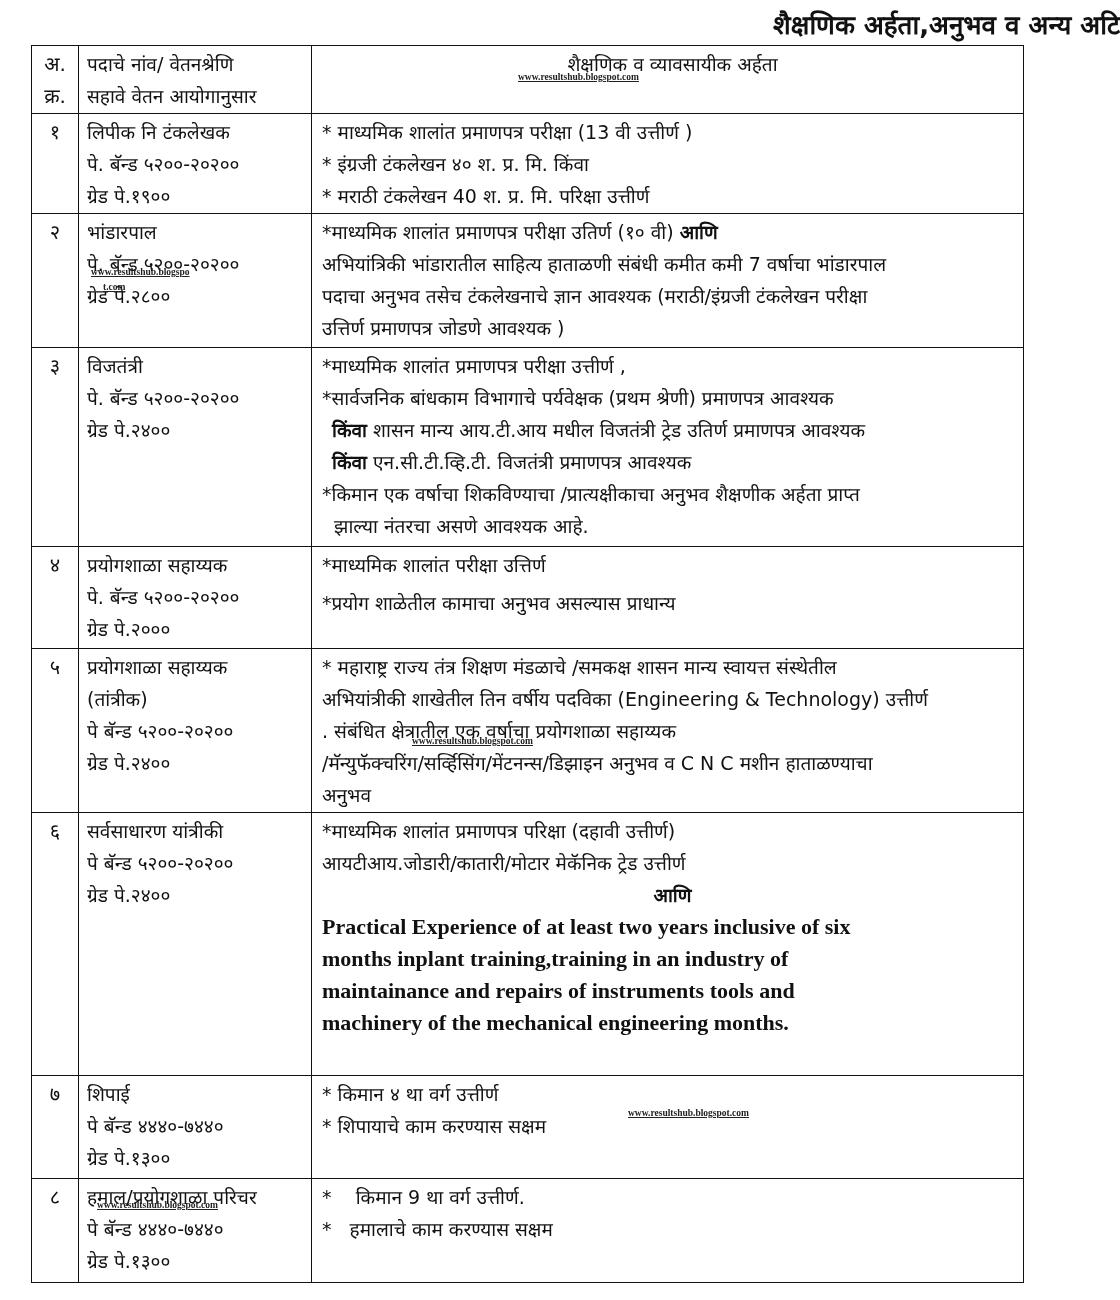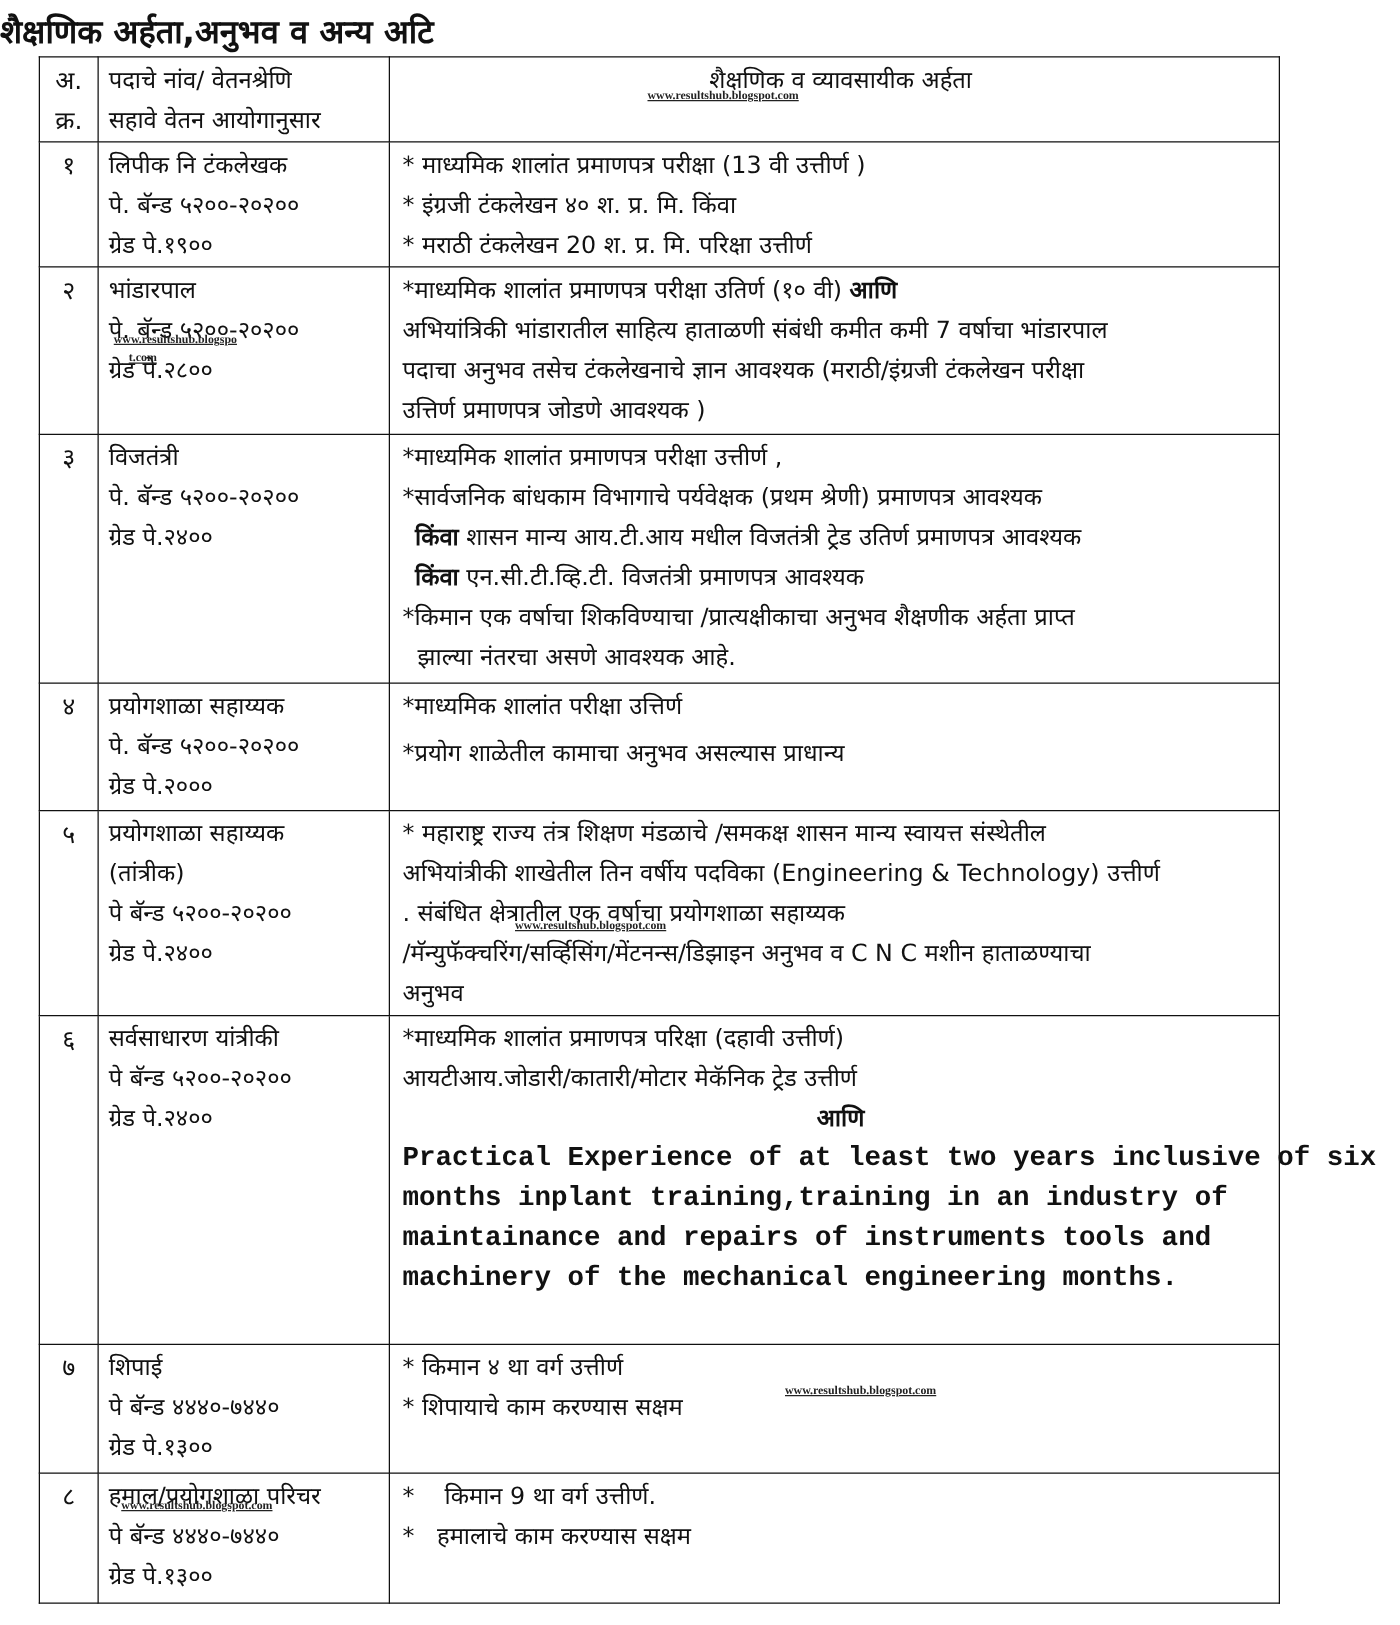--- a/index.html
+++ b/index.html
@@ -3,21 +3,21 @@
 <meta charset="utf-8">
 <style>
   html, body { margin: 0; padding: 0; background: #ffffff; }
   body {
     width: 1120px; height: 1300px; position: relative; overflow: hidden;
     font-family: "DejaVu Sans", "Liberation Sans", sans-serif;
     color: #111;
   }
   .title {
     position: absolute; top: 6px; left: 0; width: 1120px;
-    text-align: left; font-size: 26px; font-weight: bold; letter-spacing: 0px;
+    text-align: right; font-size: 26px; font-weight: bold; letter-spacing: 0px;
     font-family: "DejaVu Sans", sans-serif;
   }
   table.qual {
     position: absolute; top: 45px; left: 31px;
     width: 992px; border-collapse: collapse; table-layout: fixed;
   }
   table.qual td {
     border: 1.5px solid #111; vertical-align: top; padding: 0;
     font-size: 19px; line-height: 32px;
   }
@@ -25,21 +25,21 @@
   col.c2 { width: 233px; }
   col.c3 { width: 712px; }
   .no { text-align: center; padding-top: 2px !important; font-size: 20px !important; }
   .post { padding: 2px 0 0 8px !important; }
   .qcell { padding: 2px 0 0 10px !important; position: relative; }
   .hdr-center { text-align: center; }
   .line { display: block; white-space: nowrap; }
   .bold { font-weight: bold; }
   .centerline { display: block; text-align: center; font-weight: bold; }
   .eng {
-    font-family: Liberation Mono, monospace; font-weight: bold;
+    font-family: Liberation Serif, serif; font-weight: bold;
     font-size: 22px; line-height: 32px; display: block; white-space: nowrap;
   }
   .wm {
     position: absolute; font-family: "Liberation Serif", serif; font-weight: bold;
     font-size: 9.5px; text-decoration: underline; color: #222; line-height: 10px;
     white-space: nowrap;
   }
 </style>
 </head>
 <body>
@@ -72,21 +72,21 @@
   <tr style="height:100px">
     <td class="no">१</td>
     <td class="post">
       <span class="line">लिपीक नि टंकलेखक</span>
       <span class="line">पे. बॅन्ड ५२००-२०२००</span>
       <span class="line">ग्रेड पे.१९००</span>
     </td>
     <td class="qcell">
       <span class="line">*   माध्यमिक शालांत प्रमाणपत्र परीक्षा (13 वी उत्तीर्ण )</span>
       <span class="line">*   इंग्रजी टंकलेखन ४० श. प्र. मि.  किंवा</span>
-      <span class="line">*   मराठी टंकलेखन 20 श. प्र. मि. परिक्षा उत्तीर्ण</span>
+      <span class="line">*   मराठी टंकलेखन 40 श. प्र. मि. परिक्षा उत्तीर्ण</span>
     </td>
   </tr>
 
   <tr style="height:134px">
     <td class="no">२</td>
     <td class="post" style="position:relative">
       <span class="line">भांडारपाल</span>
       <span class="line">पे. बॅन्ड ५२००-२०२००</span>
       <span class="line">ग्रेड पे.२८००</span>
       <span class="wm" style="left:12px;top:53px">www.resultshub.blogspo</span>

